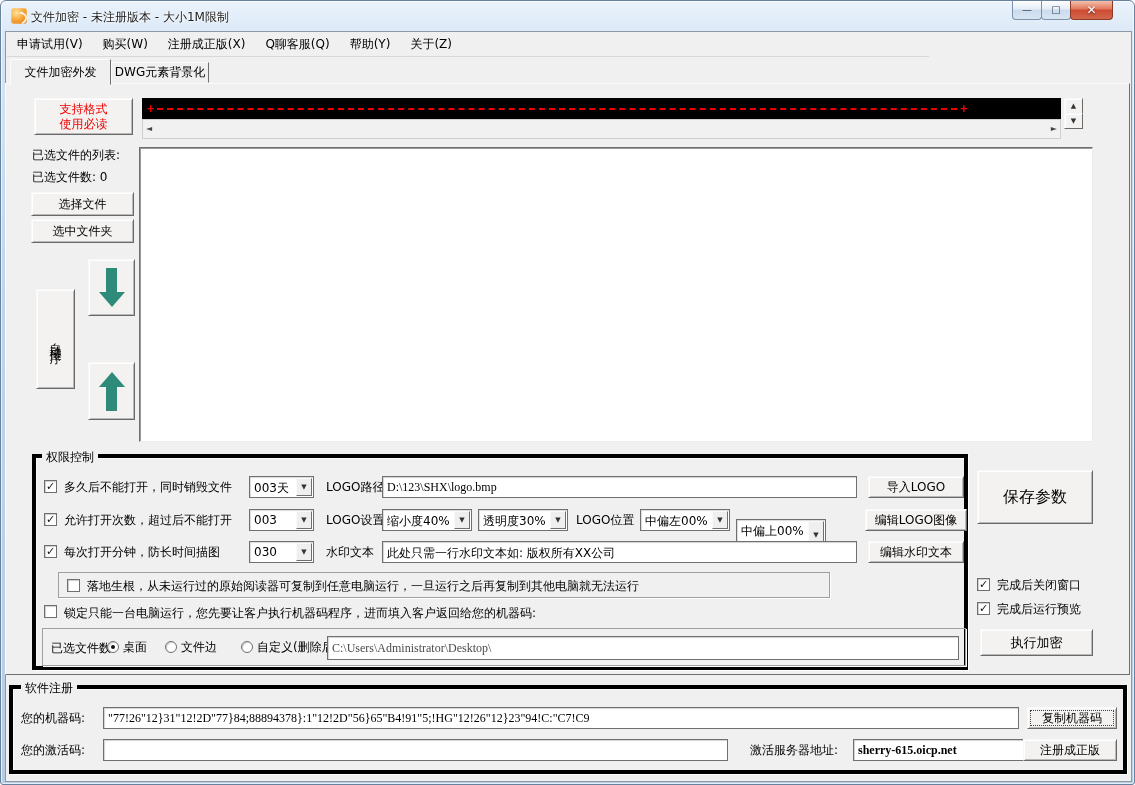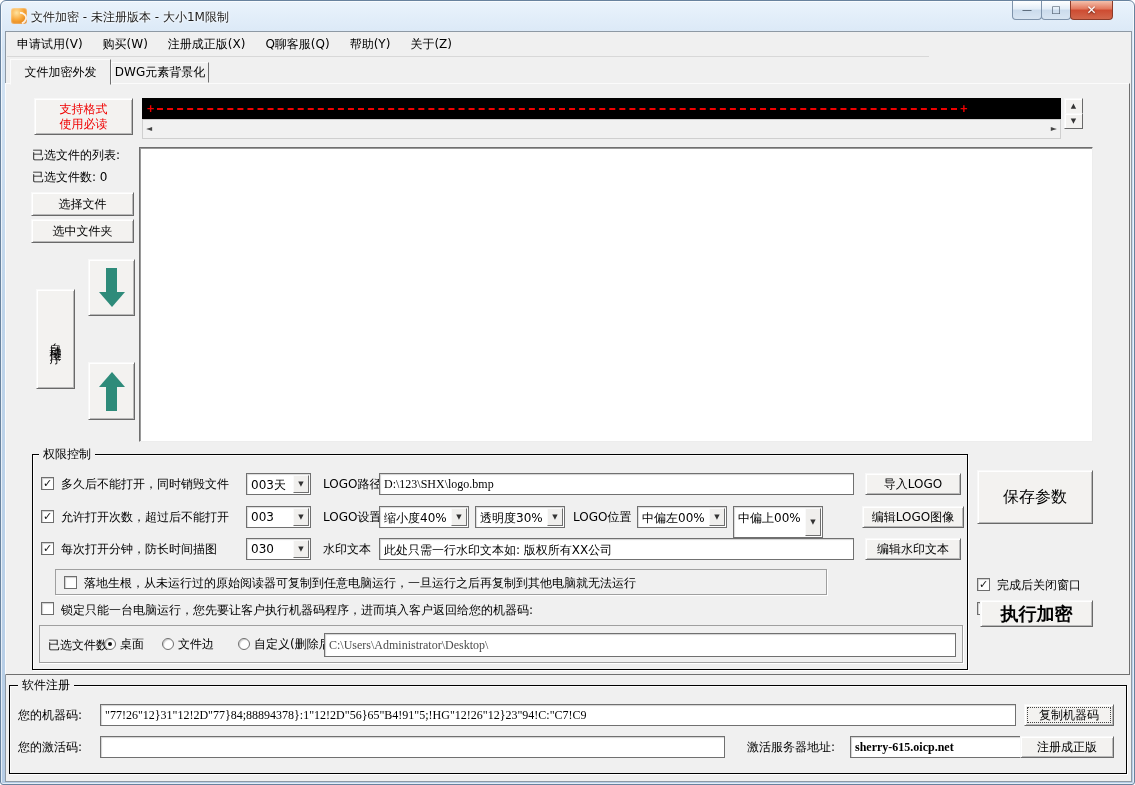--- a/index.html
+++ b/index.html
@@ -51,21 +51,21 @@
   .combo .ctext{position:absolute;left:4px;top:3px;white-space:nowrap;}
   .combo .cbtn{position:absolute;right:1px;top:1px;bottom:1px;width:16px;background:#f0efed;
     border:1px solid;border-color:#fafafa #6f6f6f #6f6f6f #fafafa;display:flex;align-items:center;justify-content:center;
     font-size:7px;color:#333;}
   .cb{position:absolute;width:13px;height:13px;background:#fff;border:1px solid #6e6e6e;
     box-shadow:inset 1px 1px 1px rgba(0,0,0,.2);display:flex;align-items:center;justify-content:center;}
   .cb .mark{font-size:11px;font-weight:bold;line-height:11px;margin-top:-1px;color:#111;}
   .radio{position:absolute;width:12px;height:12px;border-radius:50%;background:#fff;border:1px solid #6e6e6e;
     box-shadow:inset 1px 1px 1px rgba(0,0,0,.2);}
   .radio .dot{position:absolute;left:3px;top:3px;width:4px;height:4px;border-radius:50%;background:#111;}
-  .group{position:absolute;border:1px solid #000000;box-shadow:1px 1px 0 #ffffff,inset 1px 1px 0 rgba(255,255,255,.7);}
+  .group{position:absolute;border:4px solid #000000;box-shadow:1px 1px 0 #ffffff,inset 1px 1px 0 rgba(255,255,255,.7);}
   .legend{position:absolute;top:-8px;background:#f0f0f0;padding:0 4px;line-height:14px;white-space:nowrap;}
   
   .format-btn{flex-direction:column;color:var(--accent-red,#f00000);line-height:15px;}
   .blackbar{position:absolute;background:#000;display:flex;align-items:center;padding:0 5px;}
   .plus{color:var(--accent-red,#ff2020);font-weight:bold;font-family:"DejaVu Sans Mono",monospace;font-size:12px;}
   .dashline{width:800px;height:0;border-top:2px dashed var(--accent-red,#ff2020);margin:0 3px;}
   .hscroll{position:absolute;background:#f1f1f1;border:1px solid #cfcfcf;display:flex;align-items:center;justify-content:space-between;padding:0 3px;}
   .scroll-arrow{font-size:8px;color:#444;line-height:8px;}
   .spinner{position:absolute;display:flex;flex-direction:column;}
   .spinbtn{width:19px;height:16px;background:#f3f2f0;border:1px solid;border-color:#f8f8f8 #696969 #696969 #f8f8f8;
@@ -205,21 +205,21 @@
       </div>
       <div class="combo" style="left:442px;top:51px;width:90px;height:22px;">
         <span class="ctext">透明度30%</span>
         <span class="cbtn">▼</span>
       </div>
       <span class="lbl" style="left:540px;top:55px;">LOGO位置</span>
       <div class="combo" style="left:604px;top:51px;width:90px;height:22px;">
         <span class="ctext">中偏左00%</span>
         <span class="cbtn">▼</span>
       </div>
-      <div class="combo" style="left:700px;top:51px;width:90px;height:32px;">
+      <div class="combo" style="left:700px;top:61px;width:90px;height:32px;">
         <span class="ctext">中偏上00%</span>
         <span class="cbtn">▼</span>
       </div>
 
       <span class="lbl" style="left:290px;top:87px;">水印文本</span>
       <div class="field" style="left:346px;top:83px;width:475px;height:22px;">此处只需一行水印文本如: 版权所有XX公司</div>
 
       <div class="btn" style="left:832px;top:18px;width:96px;height:22px;">导入LOGO</div>
       <div class="btn" style="left:829px;top:51px;width:102px;height:22px;">编辑LOGO图像</div>
       <div class="btn" style="left:832px;top:83px;width:96px;height:22px;">编辑水印文本</div>
@@ -248,21 +248,21 @@
 
     <div class="btn" style="left:971px;top:386px;width:116px;height:54px;font-size:16px;">保存参数</div>
     <span class="cb" style="left:971px;top:494px;">
         <span class="mark">✓</span>
       </span>
     <span class="lbl" style="left:991px;top:494px;">完成后关闭窗口</span>
     <span class="cb" style="left:971px;top:518px;">
         <span class="mark">✓</span>
       </span>
     <span class="lbl" style="left:991px;top:518px;">完成后运行预览</span>
-    <div class="btn" style="left:974px;top:516px;width:113px;height:27px;font-size:18px;font-weight:bold;">执行加密</div>
+    <div class="btn" style="left:974px;top:545px;width:113px;height:27px;font-size:13px;">执行加密</div>
   </div>
 
   <div class="group" style="left:8px;top:684px;width:1118px;height:89px;background:#f0f0f0;">
     <span class="legend" style="left:8px;">软件注册</span>
 
     <span class="lbl" style="left:8px;top:22px;">您的机器码:</span>
     <div class="field mono" style="left:90px;top:18px;width:916px;height:22px;">"77!26"12}31"12!2D"77}84;88894378}:1"12!2D"56}65"B4!91"5;!HG"12!26"12}23"94!C:"C7!C9</div>
     <div class="btn focused" style="left:1014px;top:18px;width:90px;height:22px;">复制机器码</div>
 
     <span class="lbl" style="left:8px;top:54px;">您的激活码:</span>

